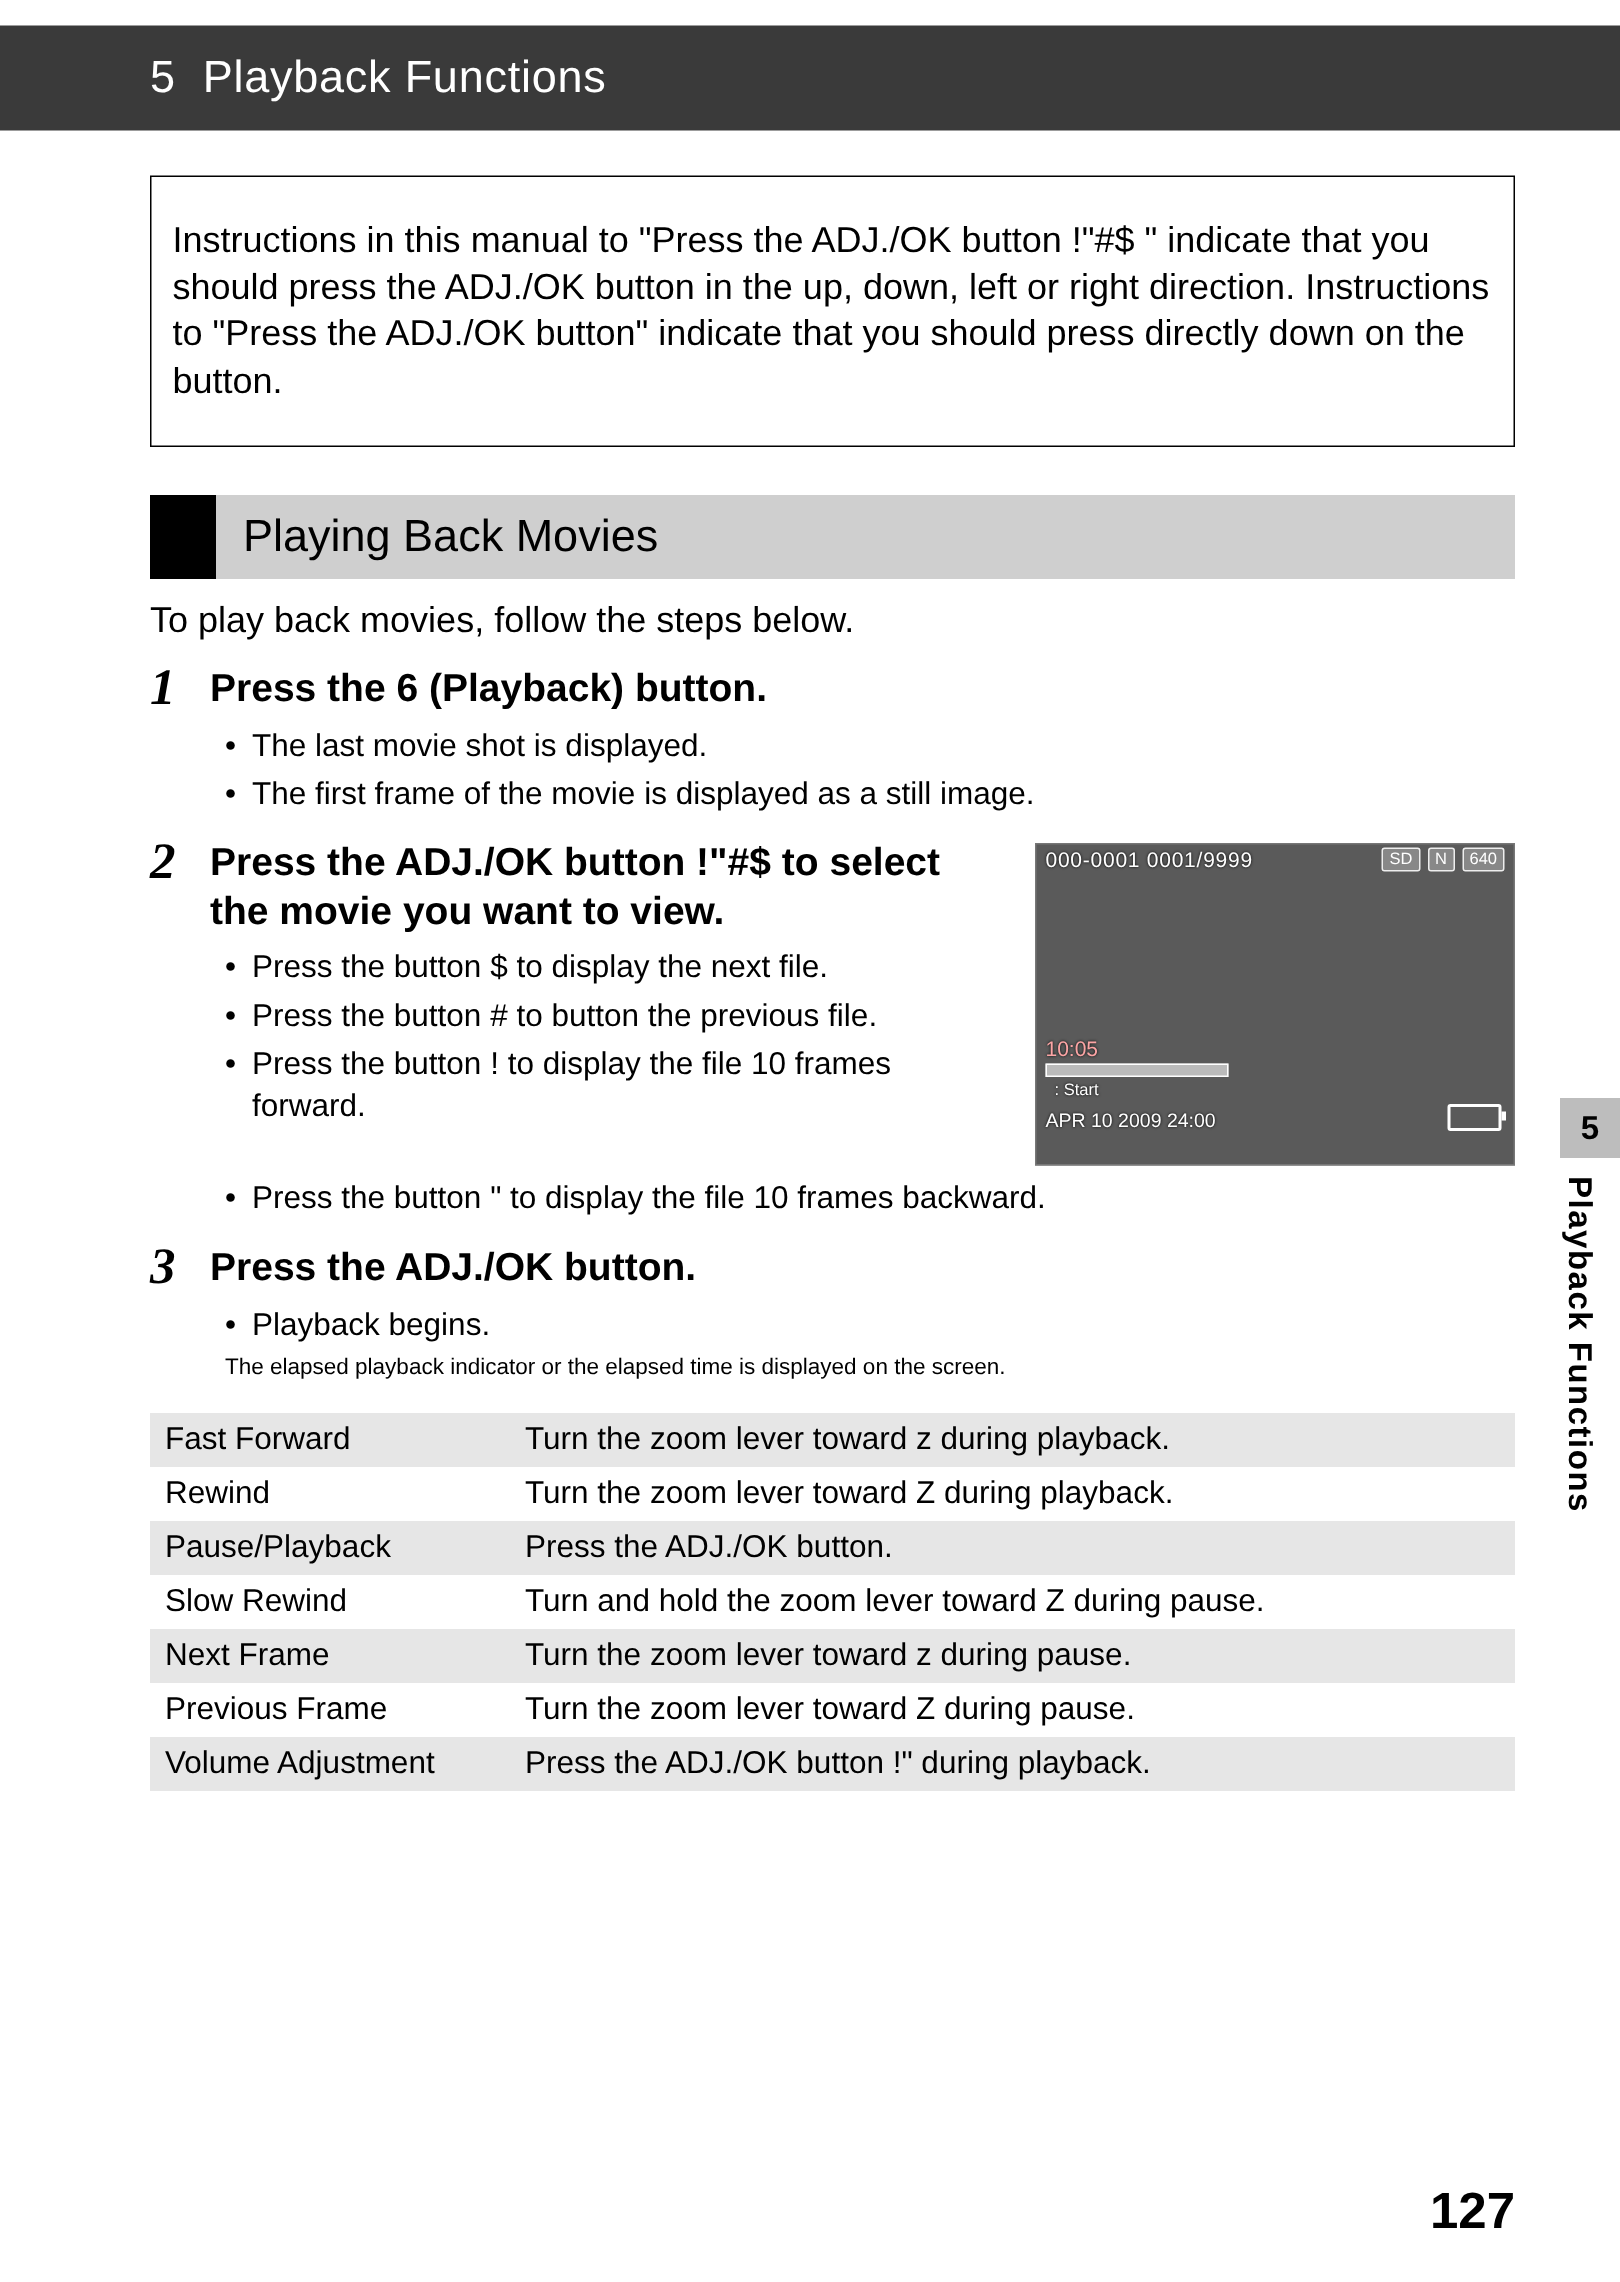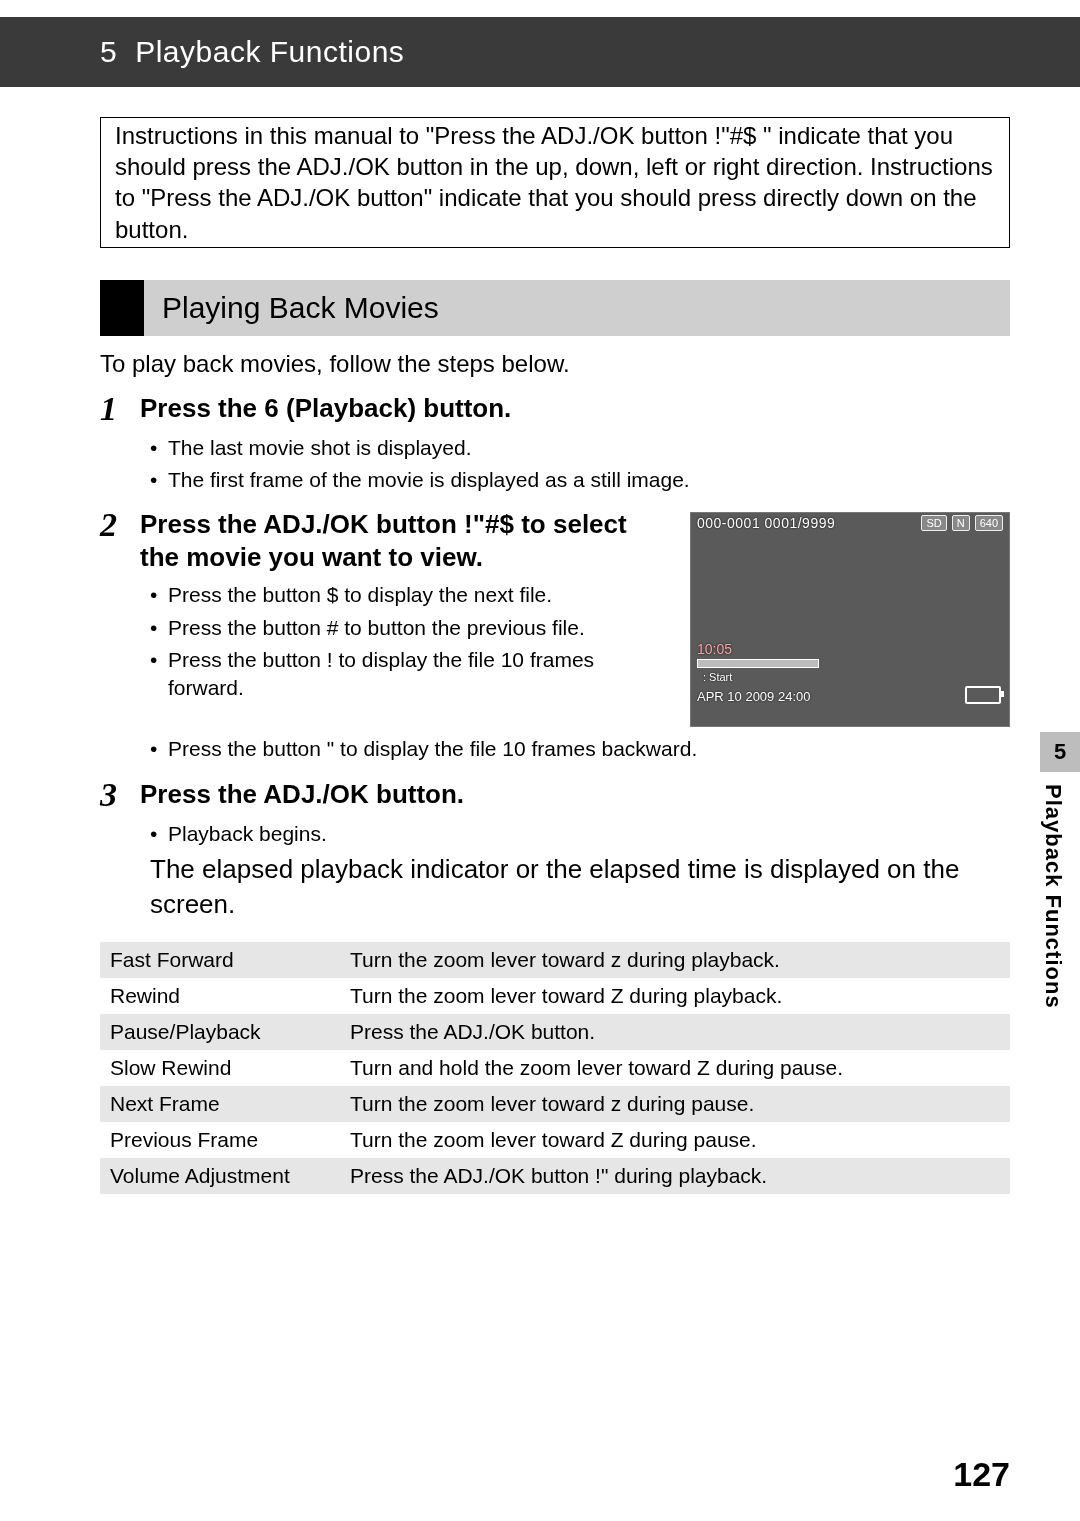--- a/index.html
+++ b/index.html
@@ -27,21 +27,21 @@
   }
   .chapter-num {
     margin-right: 18px;
   }
   .content {
     padding: 30px 70px 0 100px;
     box-sizing: border-box;
   }
   .instr-box {
     border: 1px solid #000;
-    padding: 2px 14px;
+    padding: 27px 14px;
     font-size: 24px;
     line-height: 1.3;
   }
   .section-title-wrap {
     margin-top: 32px;
     display: flex;
     align-items: stretch;
     height: 56px;
   }
   .black-tab {
@@ -188,21 +188,21 @@
   .cs-batt::after {
     content: "";
     position: absolute;
     right: -5px;
     top: 3px;
     width: 3px;
     height: 6px;
     background: #fff;
   }
   .sub-note {
-    font-size: 26px;
+    font-size: 15px;
     margin: 2px 0 0 50px;
     line-height: 1.35;
   }
   table.controls {
     width: 100%;
     border-collapse: collapse;
     margin-top: 20px;
     font-size: 21px;
   }
   table.controls td {

